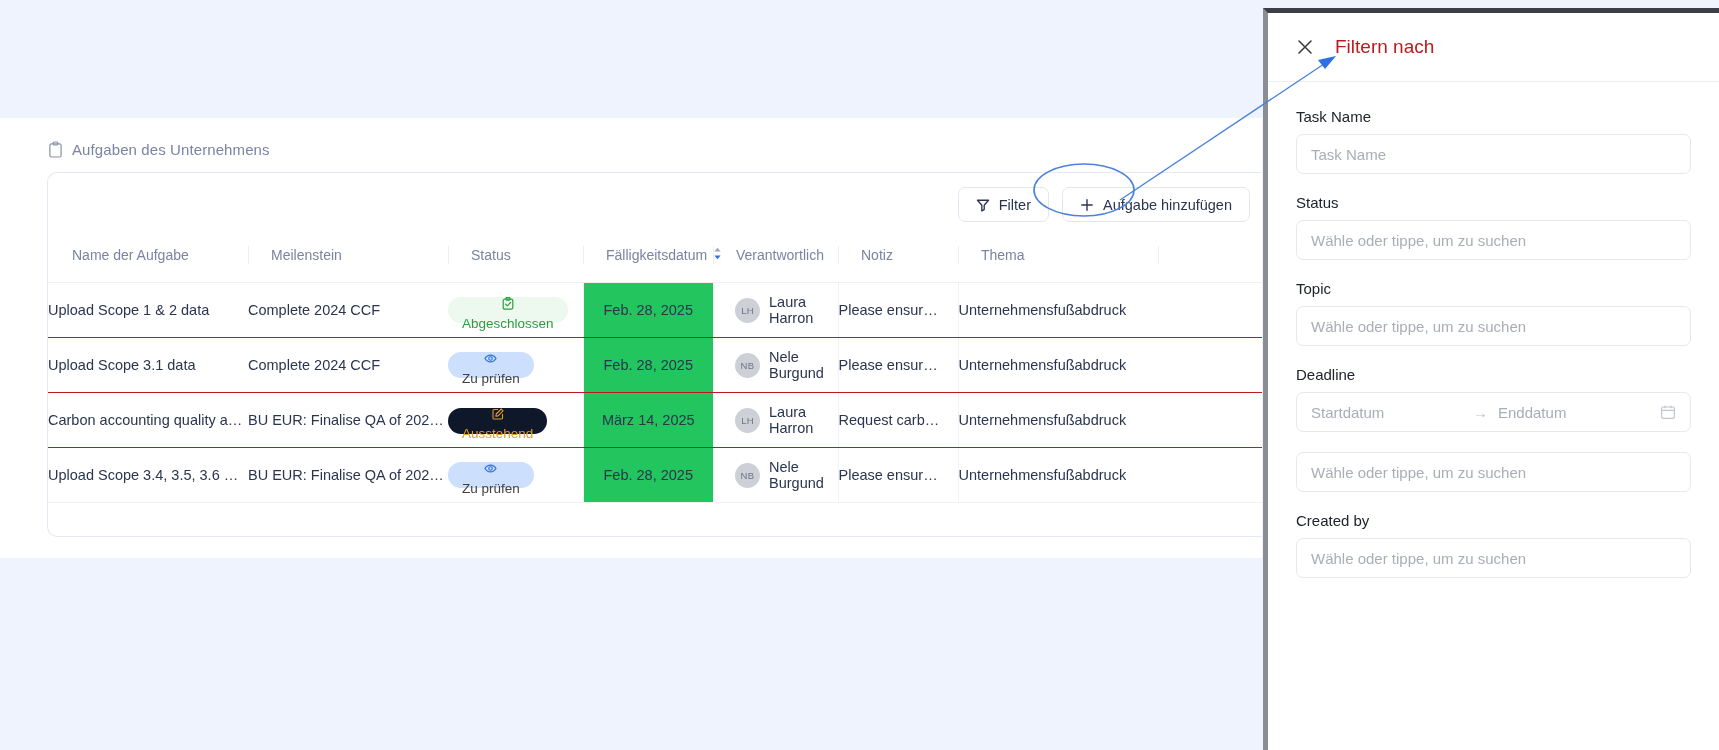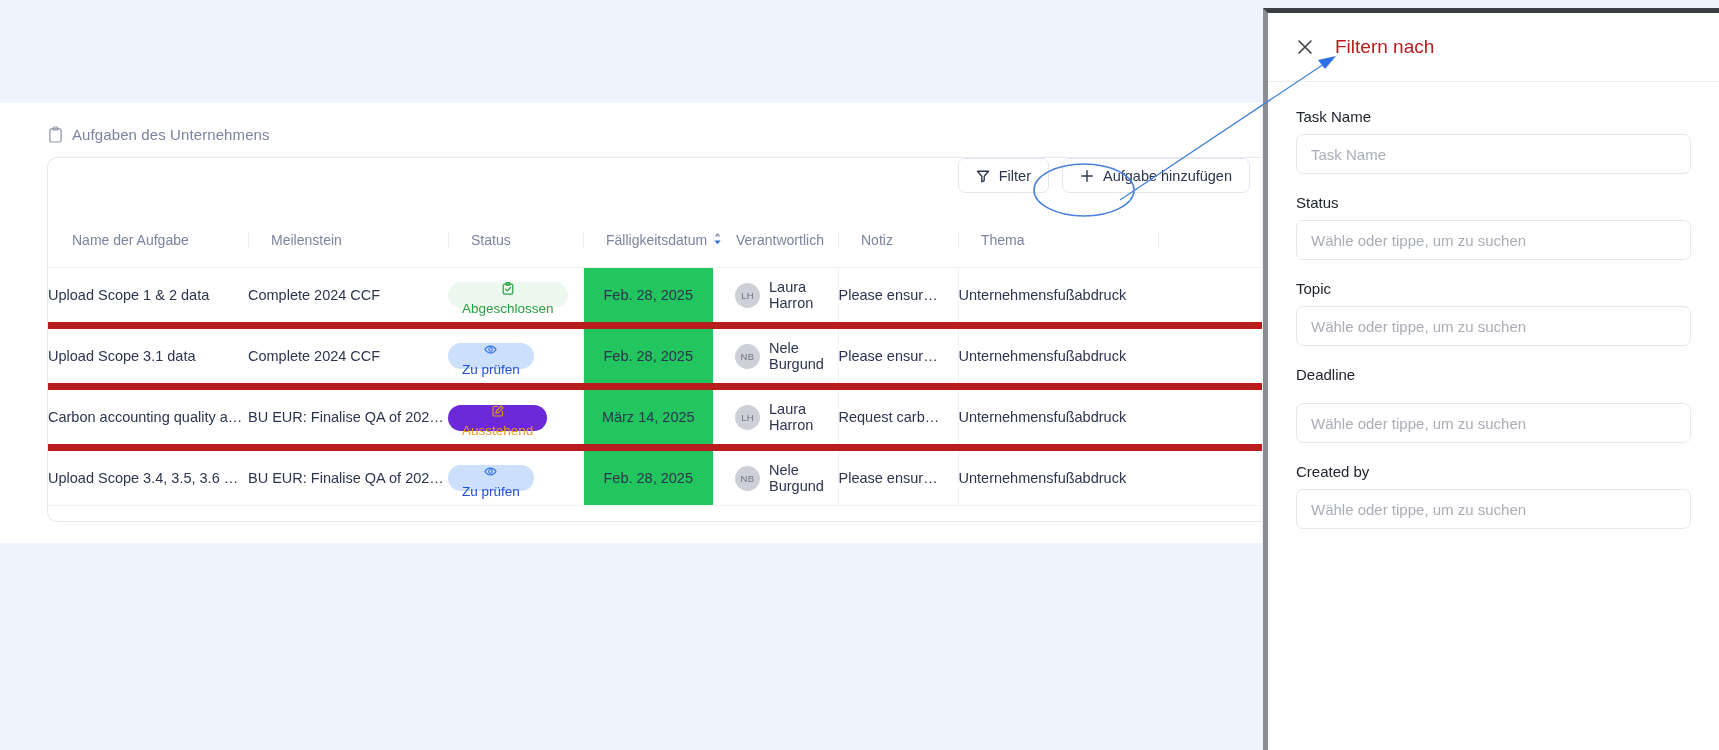--- a/index.html
+++ b/index.html
@@ -14,21 +14,21 @@
     position: relative;
     width: 1719px;
     height: 750px;
     background: #eef3fd;
   }
 
   
   .page-card {
     position: absolute;
     left: 0;
-    top: 103px;
+    top: 118px;
     width: 1262px;
     height: 440px;
     background: #ffffff;
   }
   .card-header {
     display: flex;
     align-items: center;
     gap: 9px;
     padding: 23px 0 0 48px;
   }
@@ -48,21 +48,21 @@
     height: 365px;
     border: 1px solid #e7e9f2;
     border-right: none;
     border-radius: 10px 0 0 10px;
     background: #fff;
     overflow: hidden;
   }
   .table-toolbar {
     height: 63px;
     display: flex;
-    align-items: flex-start;
+    align-items: center;
     justify-content: flex-end;
     padding-right: 12px;
     gap: 13px;
   }
   .tb-btn {
     display: inline-flex;
     align-items: center;
     gap: 9px;
     height: 35px;
     padding: 0 17px;
@@ -100,21 +100,21 @@
     height: 18px;
     line-height: 18px;
   }
   table.tasks th.first .th-inner { border-left: none; padding-left: 24px; }
   table.tasks td {
     font-size: 14.5px;
     color: #2c3550;
     padding: 0;
     height: 54px;
     vertical-align: middle;
-    border-bottom: 7px solid #b91c1c;
+    border-bottom: 1px solid #b91c1c;
   }
   table.tasks tr:last-child td { border-bottom: 1px solid #f1f2f7; }
   .cell-pad { padding-left: 24px; }
   .cell-pad2 { padding-left: 22px; }
 
   .col-name      { width: 200px; }
   .col-milestone { width: 200px; }
   .col-status    { width: 135px; }
   .col-due       { width: 130px; }
   .col-owner     { width: 125px; }
@@ -129,22 +129,22 @@
     gap: 6px;
     height: 26px;
     padding: 0 14px;
     border-radius: 13px;
     font-size: 13.5px;
     white-space: nowrap;
     flex-direction: column;
   }
   .chip svg { display:block; }
   .chip.done    { background: #edf8ee; color: #27a03e; }
-  .chip.review  { background: #ccdffc; color: #1d4ed8; }
-  .chip.pending { background: #6d28d9; color: #e39b20; }
+  .chip.review  { background: #ccdffc; color: #404040; }
+  .chip.pending { background: #0f172a; color: #e39b20; }
 
   
   .due-wrap {
     background: #22c55e;
     height: 54px;
     display: flex;
     align-items: center;
     justify-content: center;
     font-size: 14.5px;
     color: #2c3550;
@@ -472,20 +472,31 @@
         <input class="field-input" placeholder="Wähle oder tippe, um zu suchen" style="">
       </div>
 
       <div class="field">
         <label class="field-label">Topic</label>
         <input class="field-input" placeholder="Wähle oder tippe, um zu suchen" style="">
       </div>
 
       <div class="field">
         <label class="field-label">Deadline</label>
+        <div class="range">
+          <span class="seg">Startdatum</span>
+          <span class="arrow">→</span>
+          <span class="seg">Enddatum</span>
+          <span class="cal-icon">
+            <svg viewBox="0 0 16 16" width="16" height="16" fill="none" stroke="currentColor" stroke-width="1.2">
+              <rect x="1.6" y="3" width="12.8" height="11.4" rx="1.6"></rect>
+              <path d="M1.6 6.3h12.8M5 1.6v2.6M11 1.6v2.6"></path>
+            </svg>
+          </span>
+        </div>
       </div>
 
       <div class="field">
         <input class="field-input" placeholder="Wähle oder tippe, um zu suchen" style="">
       </div>
 
       <div class="field">
         <label class="field-label">Created by</label>
         <input class="field-input" placeholder="Wähle oder tippe, um zu suchen" style="">
       </div>

